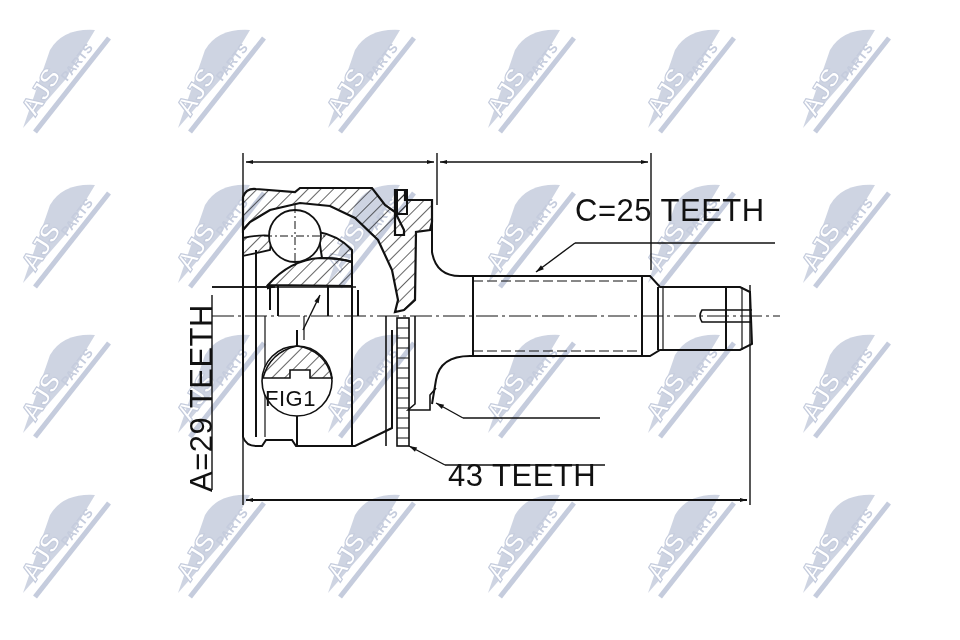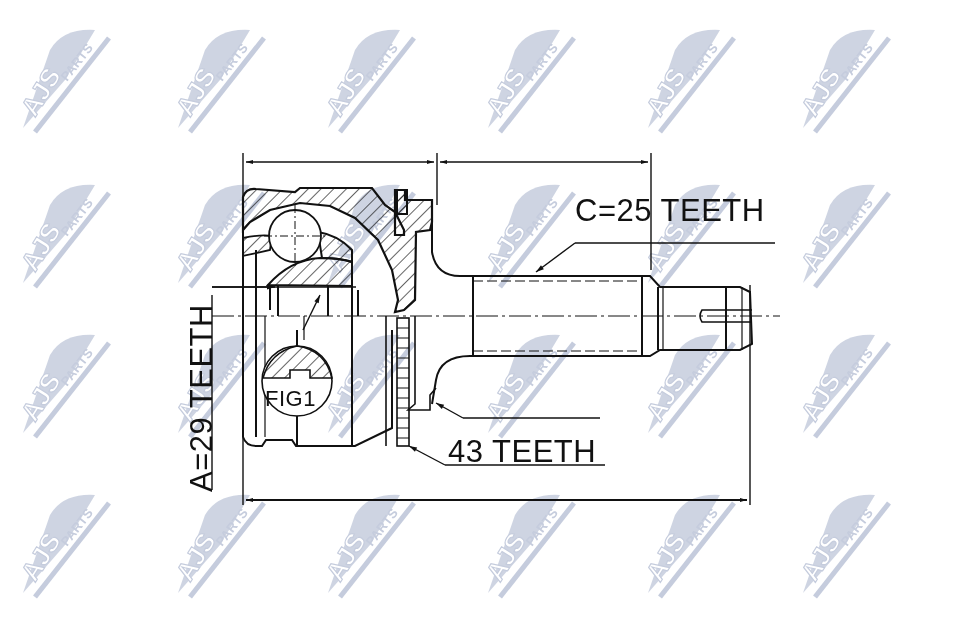--- a/index.html
+++ b/index.html
@@ -4,21 +4,21 @@
 <style>
   html, body { margin:0; padding:0; background:#ffffff; }
   body { width:960px; height:640px; position:relative; overflow:hidden;
          font-family:"Liberation Sans", sans-serif; }
   #wm-layer { position:absolute; left:0; top:0; width:960px; height:640px; pointer-events:none; }
   .wm { position:absolute; width:120px; height:120px; }
   #drawing { position:absolute; left:0; top:0; width:960px; height:640px; }
   .lbl { position:absolute; color:#111; font-family:"Liberation Sans", sans-serif;
          font-size:31px; letter-spacing:0.5px; white-space:nowrap; line-height:1; }
   #label-c { left:575px; top:195px; }
-  #label-43 { left:448px; top:436px; }
+  #label-43 { left:448px; top:460px; }
   #label-a { left:186px; top:492px; transform-origin:0 0; transform:rotate(-90deg); }
   #label-fig { left:265px; top:388px; font-size:22px; }
 </style>
 </head>
 <body>
 
 <div id="wm-layer">
     <div class="wm" style="left: 5px; top: 20px;"><svg width="120" height="120" viewBox="0 0 120 120">
         <path d="M18,108 L45,30 Q58,8 90,10 L60,60 Z" fill="#c5ccdd" opacity="0.85"></path>
         <path d="M30,112 L104,18" stroke="#c5ccdd" stroke-width="5"></path>

